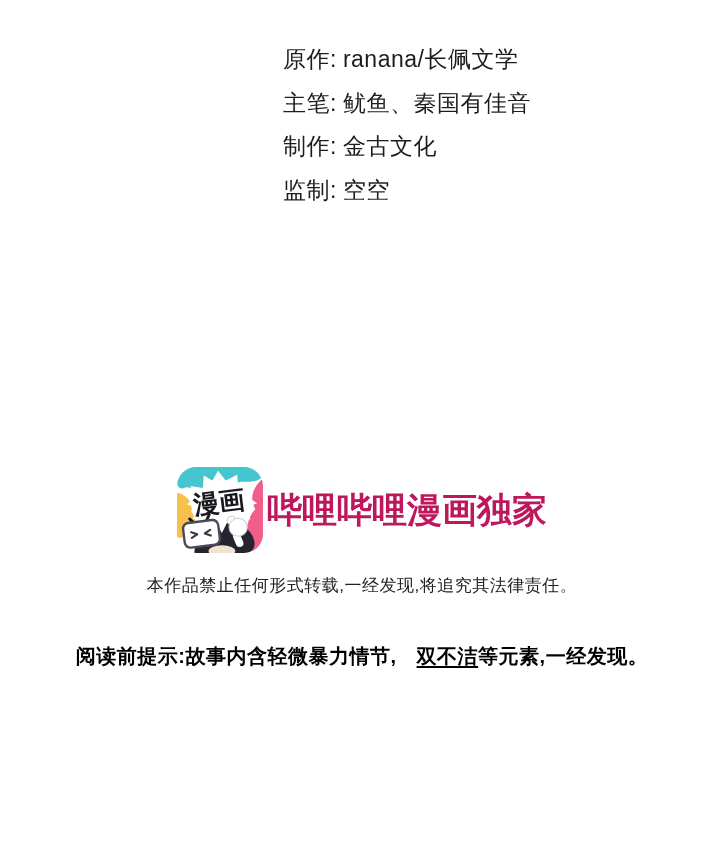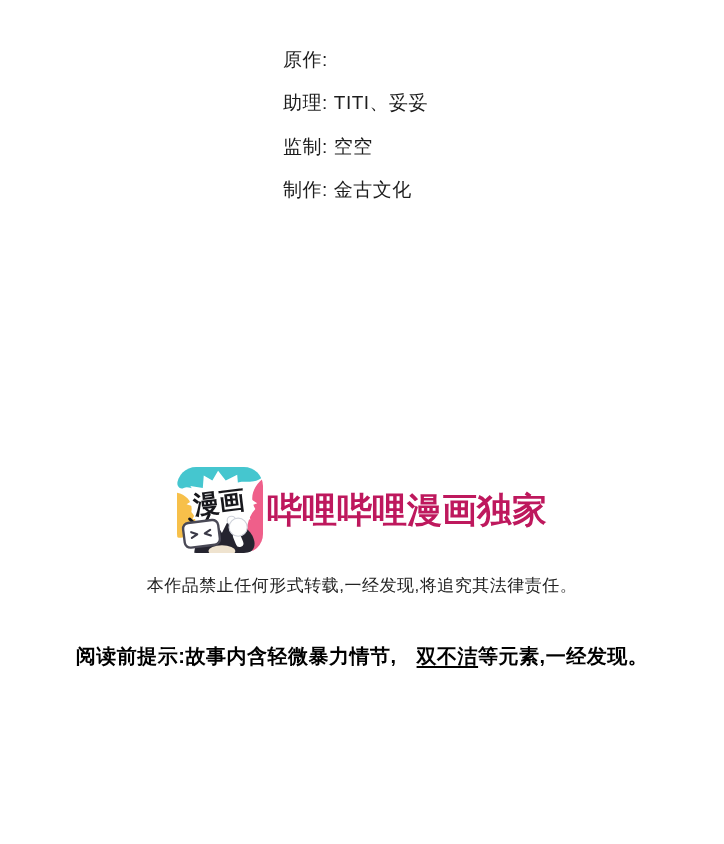--- a/index.html
+++ b/index.html
@@ -10,21 +10,21 @@
     background: #ffffff;
     overflow: hidden;
     font-family: "Liberation Sans", "DejaVu Sans", sans-serif;
   }
   
   .credits { position: absolute; left: 283px; top: 38px; }
   .credit-row {
     display: flex;
     align-items: center;
     height: 43.5px;
-    font-size: 19px;
+    font-size: 23px;
     color: #1d1d1d;
     letter-spacing: 0.5px;
     white-space: nowrap;
   }
   .credit-row .value { margin-left: 6px; }
   
   .logo-row {
     position: absolute;
     top: 467px;
     left: 50%;
@@ -70,32 +70,33 @@
   .warning .underlined { text-decoration: underline; text-underline-offset: 3px; margin-left: 20px; }
 </style>
 </head>
 <body>
 
 <div class="page">
 
   <div class="credits">
     <div class="credit-row">
       <span class="label">原作:</span>
+      <span class="value">ranana/长佩文学</span>
     </div>
     <div class="credit-row">
-      <span class="label">助理:</span>
-      <span class="value">TITI、妥妥</span>
+      <span class="label">主笔:</span>
+      <span class="value">鱿鱼、秦国有佳音</span>
+    </div>
+    <div class="credit-row">
+      <span class="label">制作:</span>
+      <span class="value">金古文化</span>
     </div>
     <div class="credit-row">
       <span class="label">监制:</span>
       <span class="value">空空</span>
-    </div>
-    <div class="credit-row">
-      <span class="label">制作:</span>
-      <span class="value">金古文化</span>
     </div>
   </div>
 
   <div class="logo-row">
     <svg class="logo-icon" viewBox="0 0 90 90" aria-hidden="true">
       <defs>
         <clipPath id="iconClip">
             <rect x="0" y="0" width="90" height="90" rx="20" ry="20"></rect>
           </clipPath>
       </defs>

